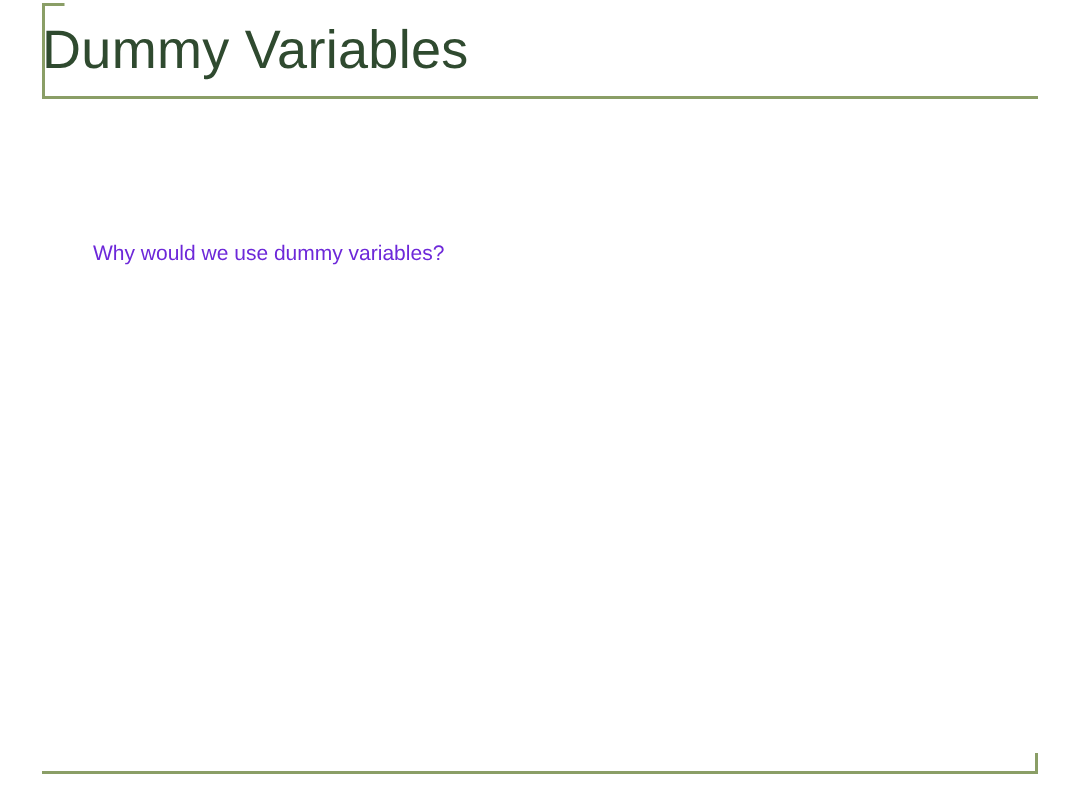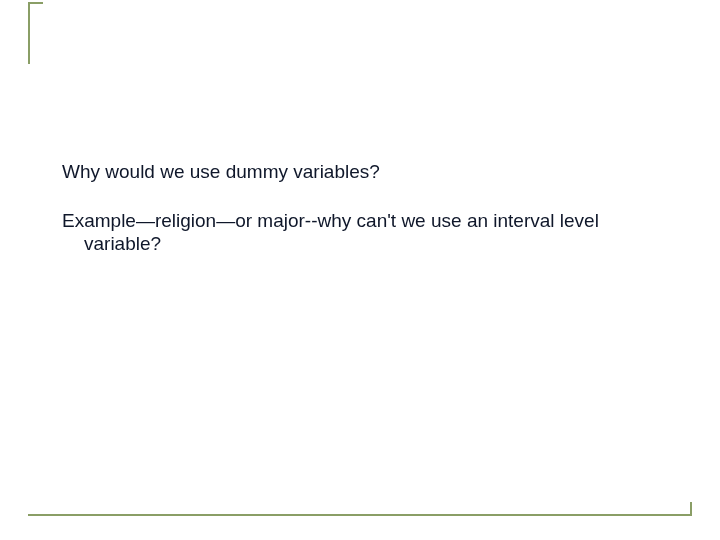--- a/index.html
+++ b/index.html
@@ -47,22 +47,22 @@
     top: 2px;
     width: 2px;
     height: 62px;
     background: #8a9e66;
   }
   .body {
     position: absolute;
     left: 62px;
     top: 160px;
     width: 600px;
-    color: #0f172a;
-    font-size: 19px;
+    color: #6d28d9;
+    font-size: 14px;
     line-height: 1.22;
   }
   .para {
     margin-bottom: 26px;
     text-indent: -22px;
     padding-left: 22px;
   }
   .bottom-rule {
     position: absolute;
     left: 28px;
@@ -82,21 +82,24 @@
   }
 </style>
 </head>
 <body>
 
 <div class="slide">
 
   <div class="title-topline"></div>
   <div class="title-leftline"></div>
 
+  <div class="title-wrap">
+    <div class="title">Dummy Variables</div>
+    <div class="title-underline"></div>
+  </div>
 
   <div class="body">
     <p class="para">Why would we use dummy variables?</p>
-    <p class="para">Example—religion—or major--why can't we use an interval level variable?</p>
   </div>
 
   <div class="bottom-rule"></div>
 
 </div>
 
 </body></html>

